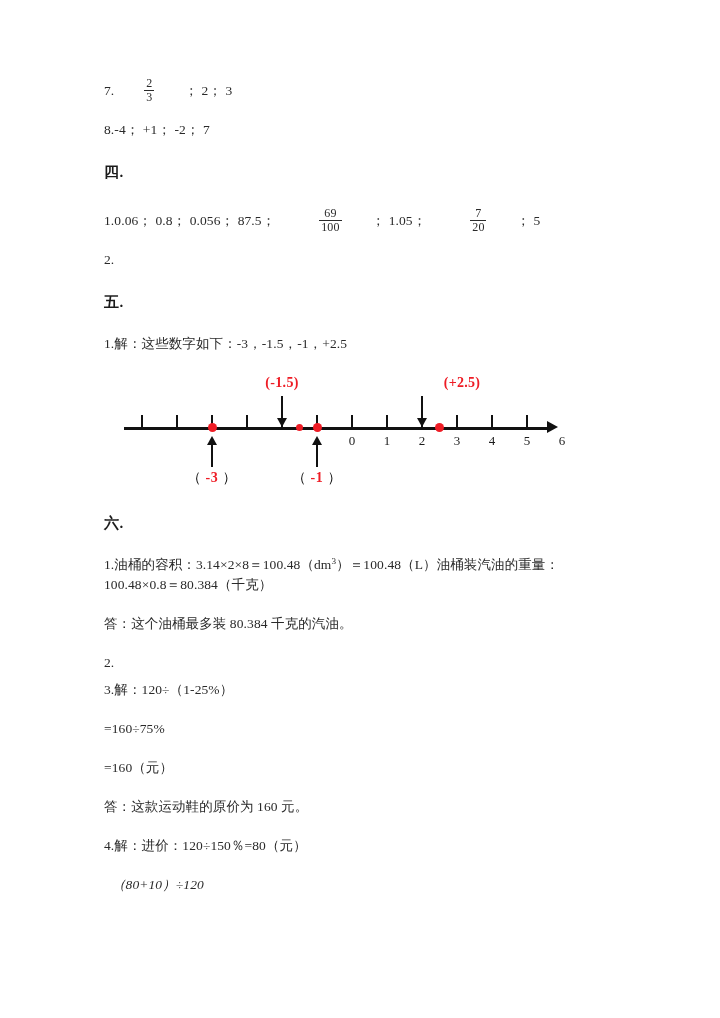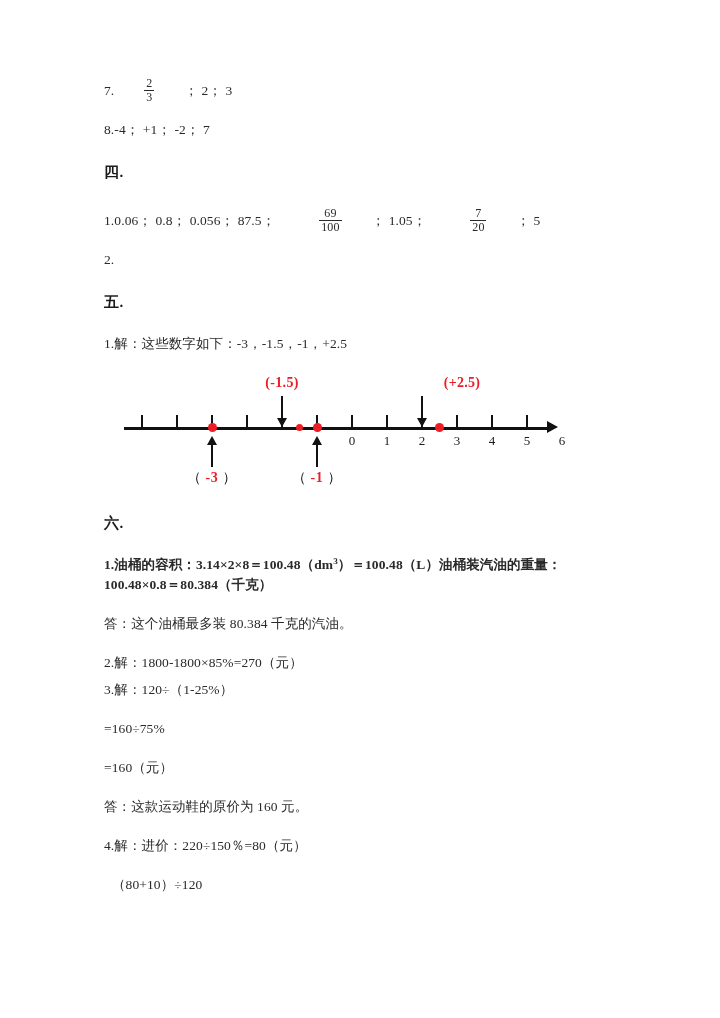--- a/index.html
+++ b/index.html
@@ -30,21 +30,21 @@
   }
 
   
   .line {
     font-size: 13.5px;
     line-height: 1.55;
     color: #2a2a2a;
     white-space: nowrap;
     letter-spacing: 0.1px;
   }
-  .line.wrap { white-space: normal; font-weight: bold; }
+  .line.wrap { white-space: normal; }
   .sec-head {
     font-size: 15px;
     font-weight: bold;
     color: #1b1b1b;
     letter-spacing: 0.5px;
   }
   .spacer-6 { height: 6px; }
   .spacer-14 { height: 14px; }
   .spacer-18 { height: 18px; }
   .spacer-22 { height: 22px; }
@@ -315,21 +315,20 @@
     </div>
 
     <div class="spacer-18"></div>
 
     <div class="line">答：这个油桶最多装 80.384 千克的汽油。</div>
 
     <div class="spacer-18"></div>
 
     <div class="line q-row">
       <span>2.</span>
-      <span>解：1800-1800×85%=270（元）</span>
       <span class="gap-lg"></span>
     </div>
 
     <div class="spacer-6"></div>
 
     <div class="line q-row">
       <span>3.</span>
       <span>解：120÷（1-25%）</span>
     </div>
 
@@ -342,24 +341,24 @@
     <div class="line">=160（元）</div>
 
     <div class="spacer-18"></div>
 
     <div class="line">答：这款运动鞋的原价为 160 元。</div>
 
     <div class="spacer-18"></div>
 
     <div class="line q-row">
       <span>4.</span>
-      <span>解：进价：220÷150％=80（元）</span>
-    </div>
-
-    <div class="spacer-18"></div>
-
-    <div class="line" style="padding-left:8px;">（80+10）÷120</div>
+      <span>解：进价：120÷150％=80（元）</span>
+    </div>
+
+    <div class="spacer-18"></div>
+
+    <div class="line" style="padding-left:8px;font-style:italic;">（80+10）÷120</div>
 
     <div class="spacer-18"></div>
 
 
   </div>
 </div>
 
 </body></html>

